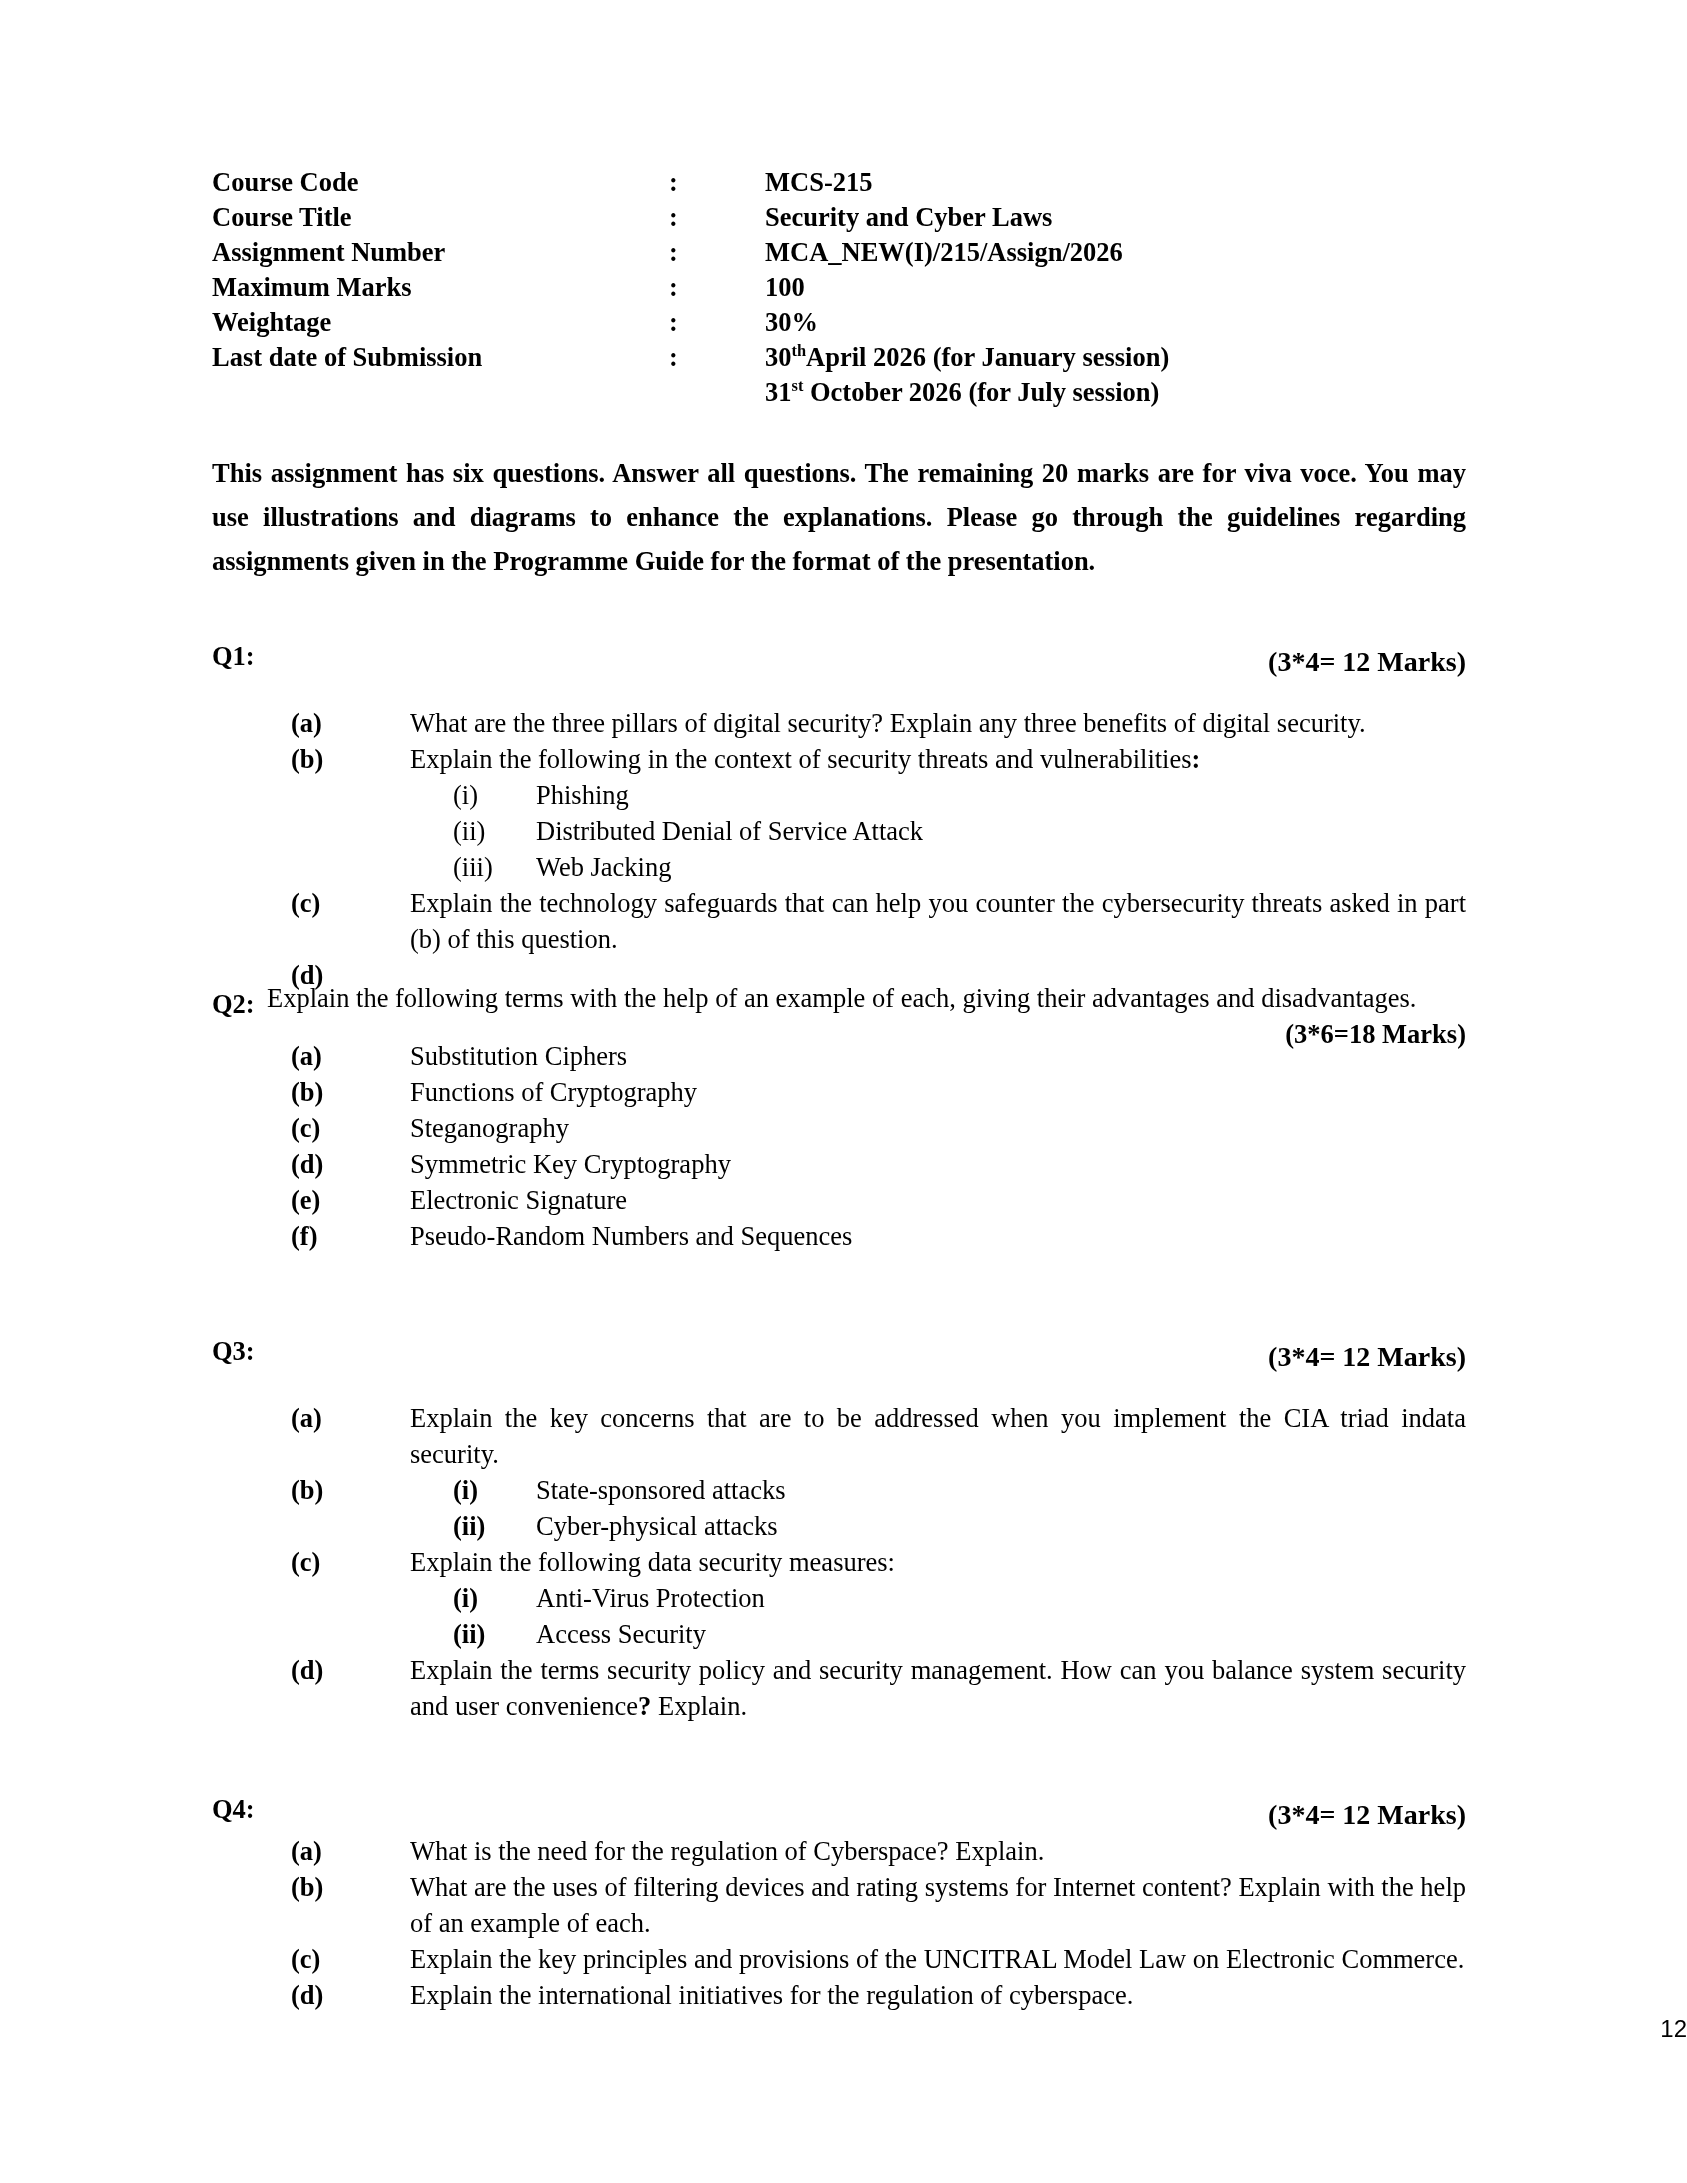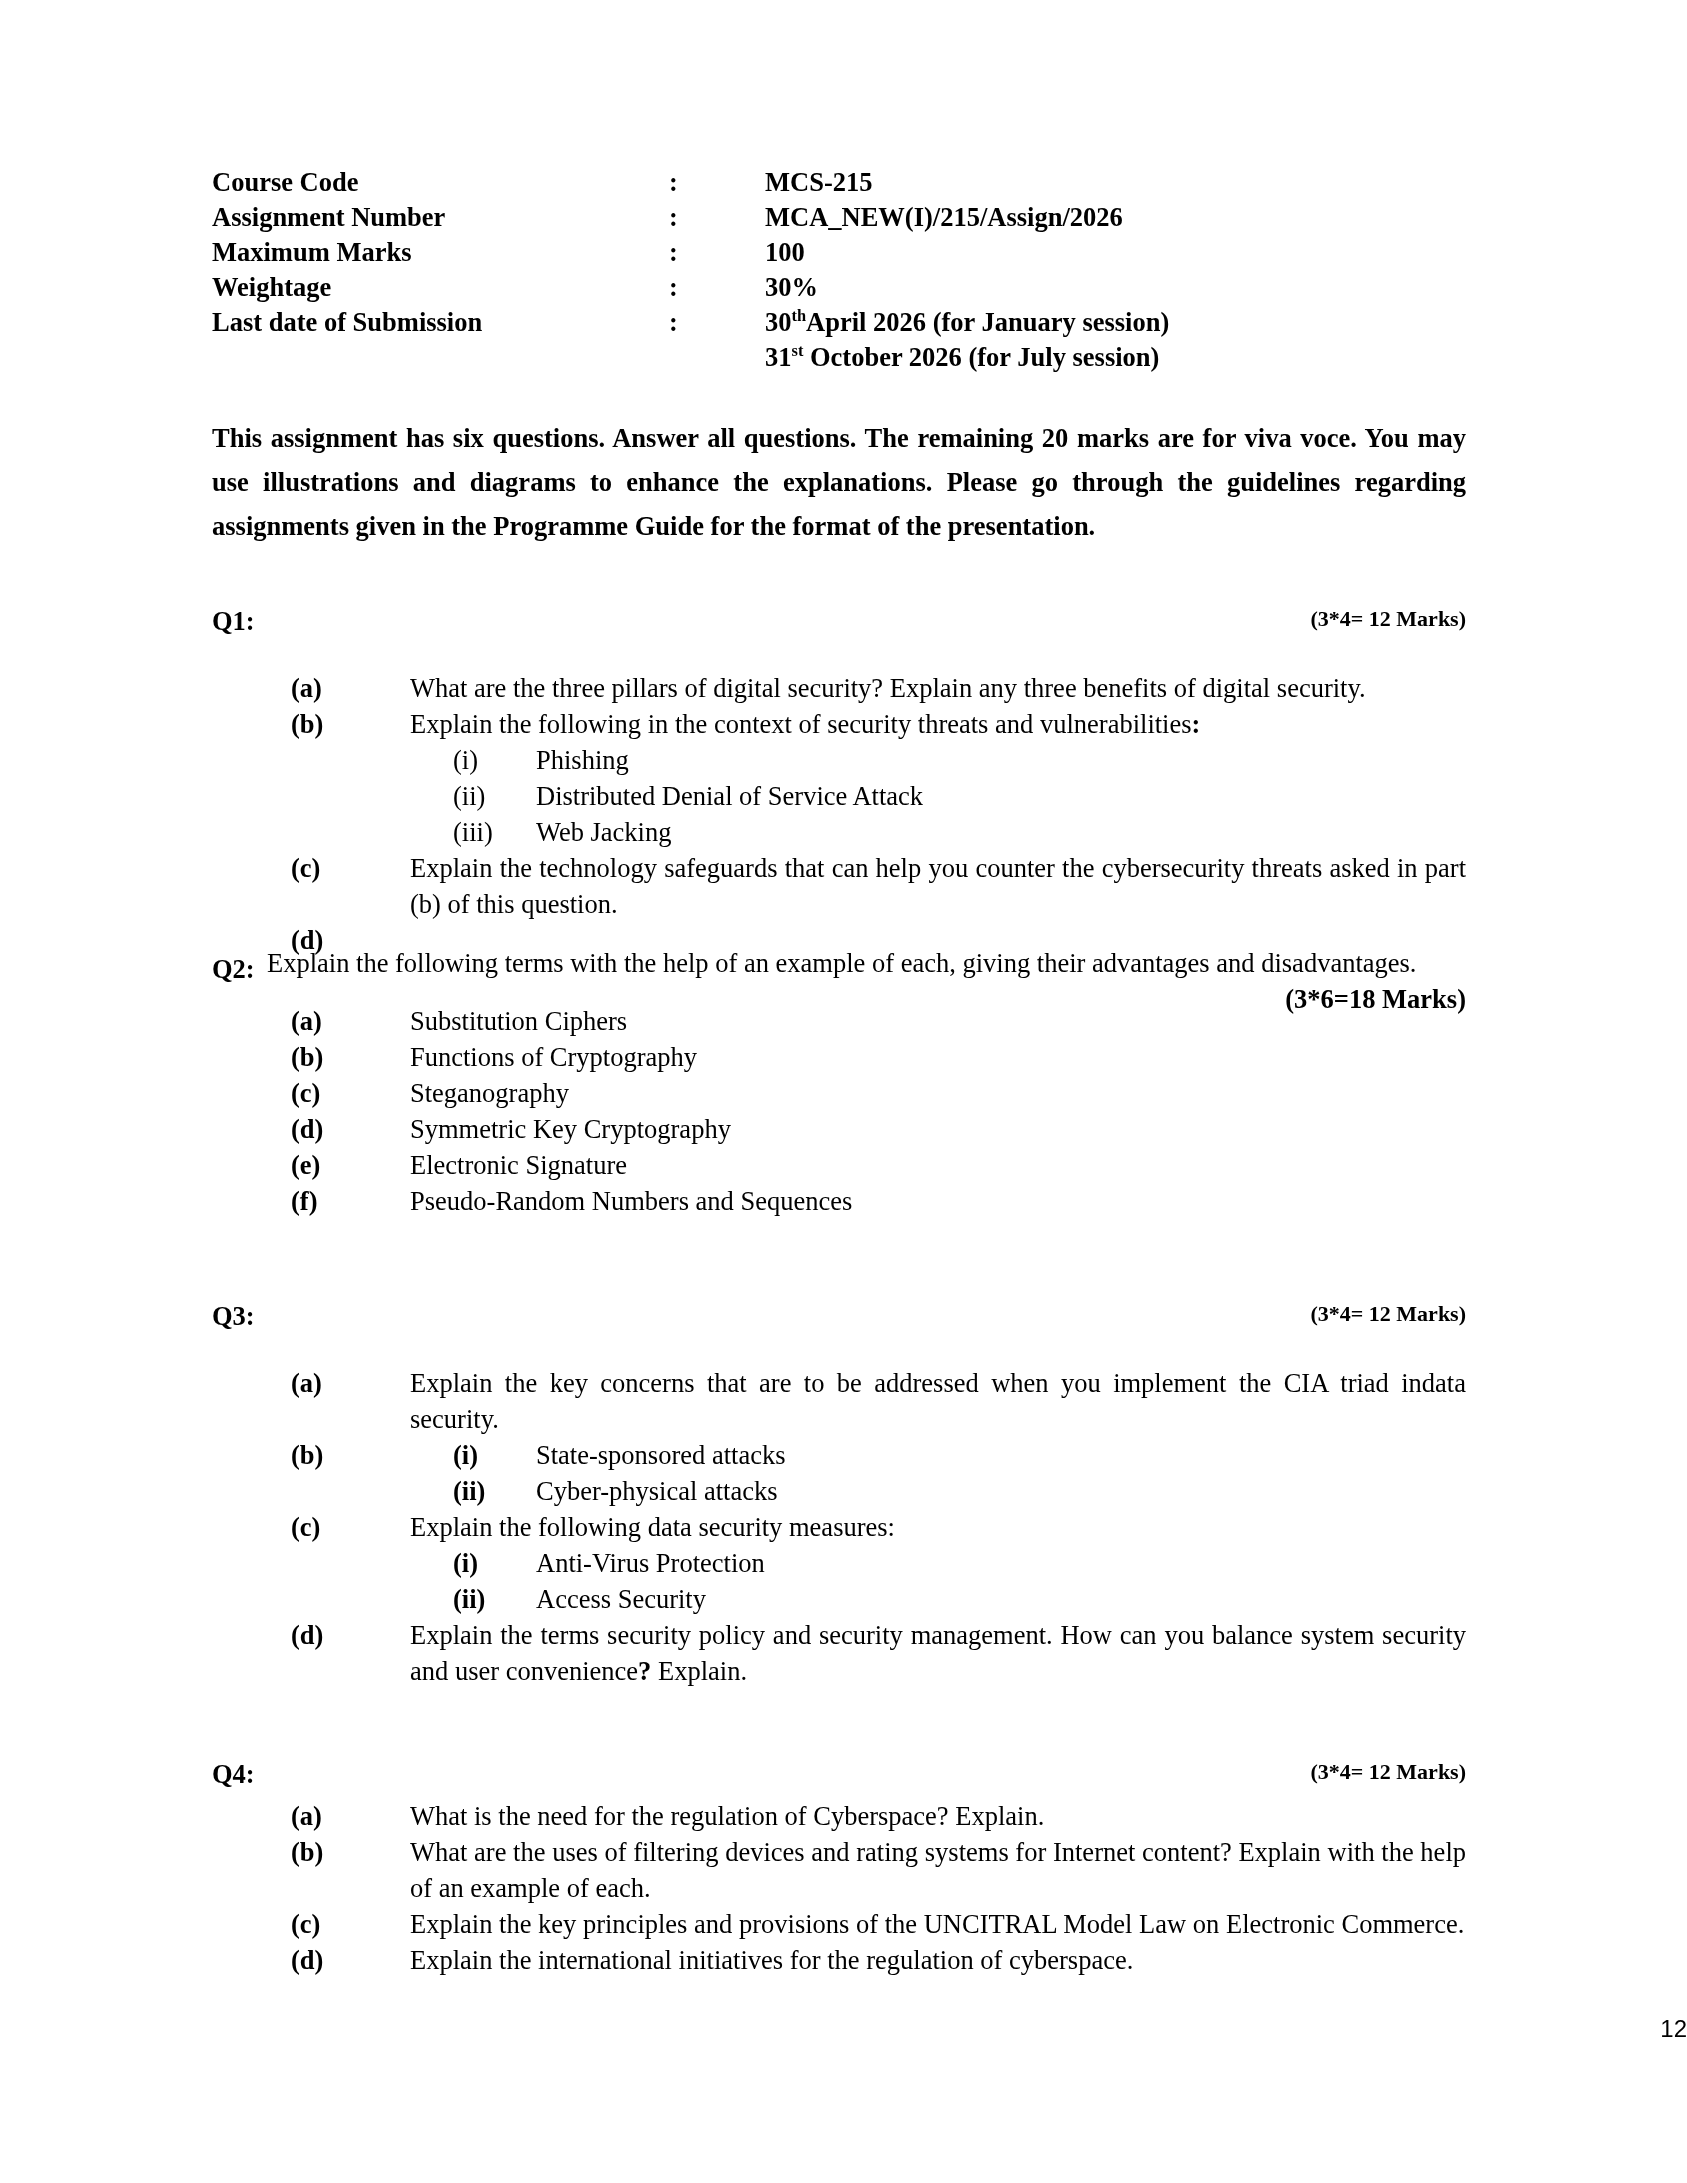--- a/index.html
+++ b/index.html
@@ -57,23 +57,23 @@
     display:block;
     margin-left:55px;
     margin-right:0;
     text-align:justify;
   }
   .qhead .qmarks {
     font-weight:bold;
     float:right;
   }
   .marks-right {
-    position:absolute; right:0; top:4px;
-    font-weight:bold;
-    font-size:22px;
+    position:absolute; right:0; top:12px;
+    font-weight:bold;
+    font-size:28px;
     line-height:36px;
   }
 
   
   ul.alpha { list-style:none; margin:0; padding:0; }
   ul.alpha > li {
     position:relative;
     padding-left:119px;
     margin-left:79px;
     font-size:26.5px;
@@ -126,20 +126,25 @@
   <div class="content">
 
     <table class="meta">
       <tbody>
         <tr>
           <td class="label">Course Code</td>
           <td class="colon">:</td>
           <td class="value">MCS-215</td>
         </tr>
         <tr>
+          <td class="label">Course Title</td>
+          <td class="colon">:</td>
+          <td class="value">Security and Cyber Laws</td>
+        </tr>
+        <tr>
           <td class="label">Assignment Number</td>
           <td class="colon">:</td>
           <td class="value">MCA_NEW(I)/215/Assign/2026</td>
         </tr>
         <tr>
           <td class="label">Maximum Marks</td>
           <td class="colon">:</td>
           <td class="value">100</td>
         </tr>
         <tr>

